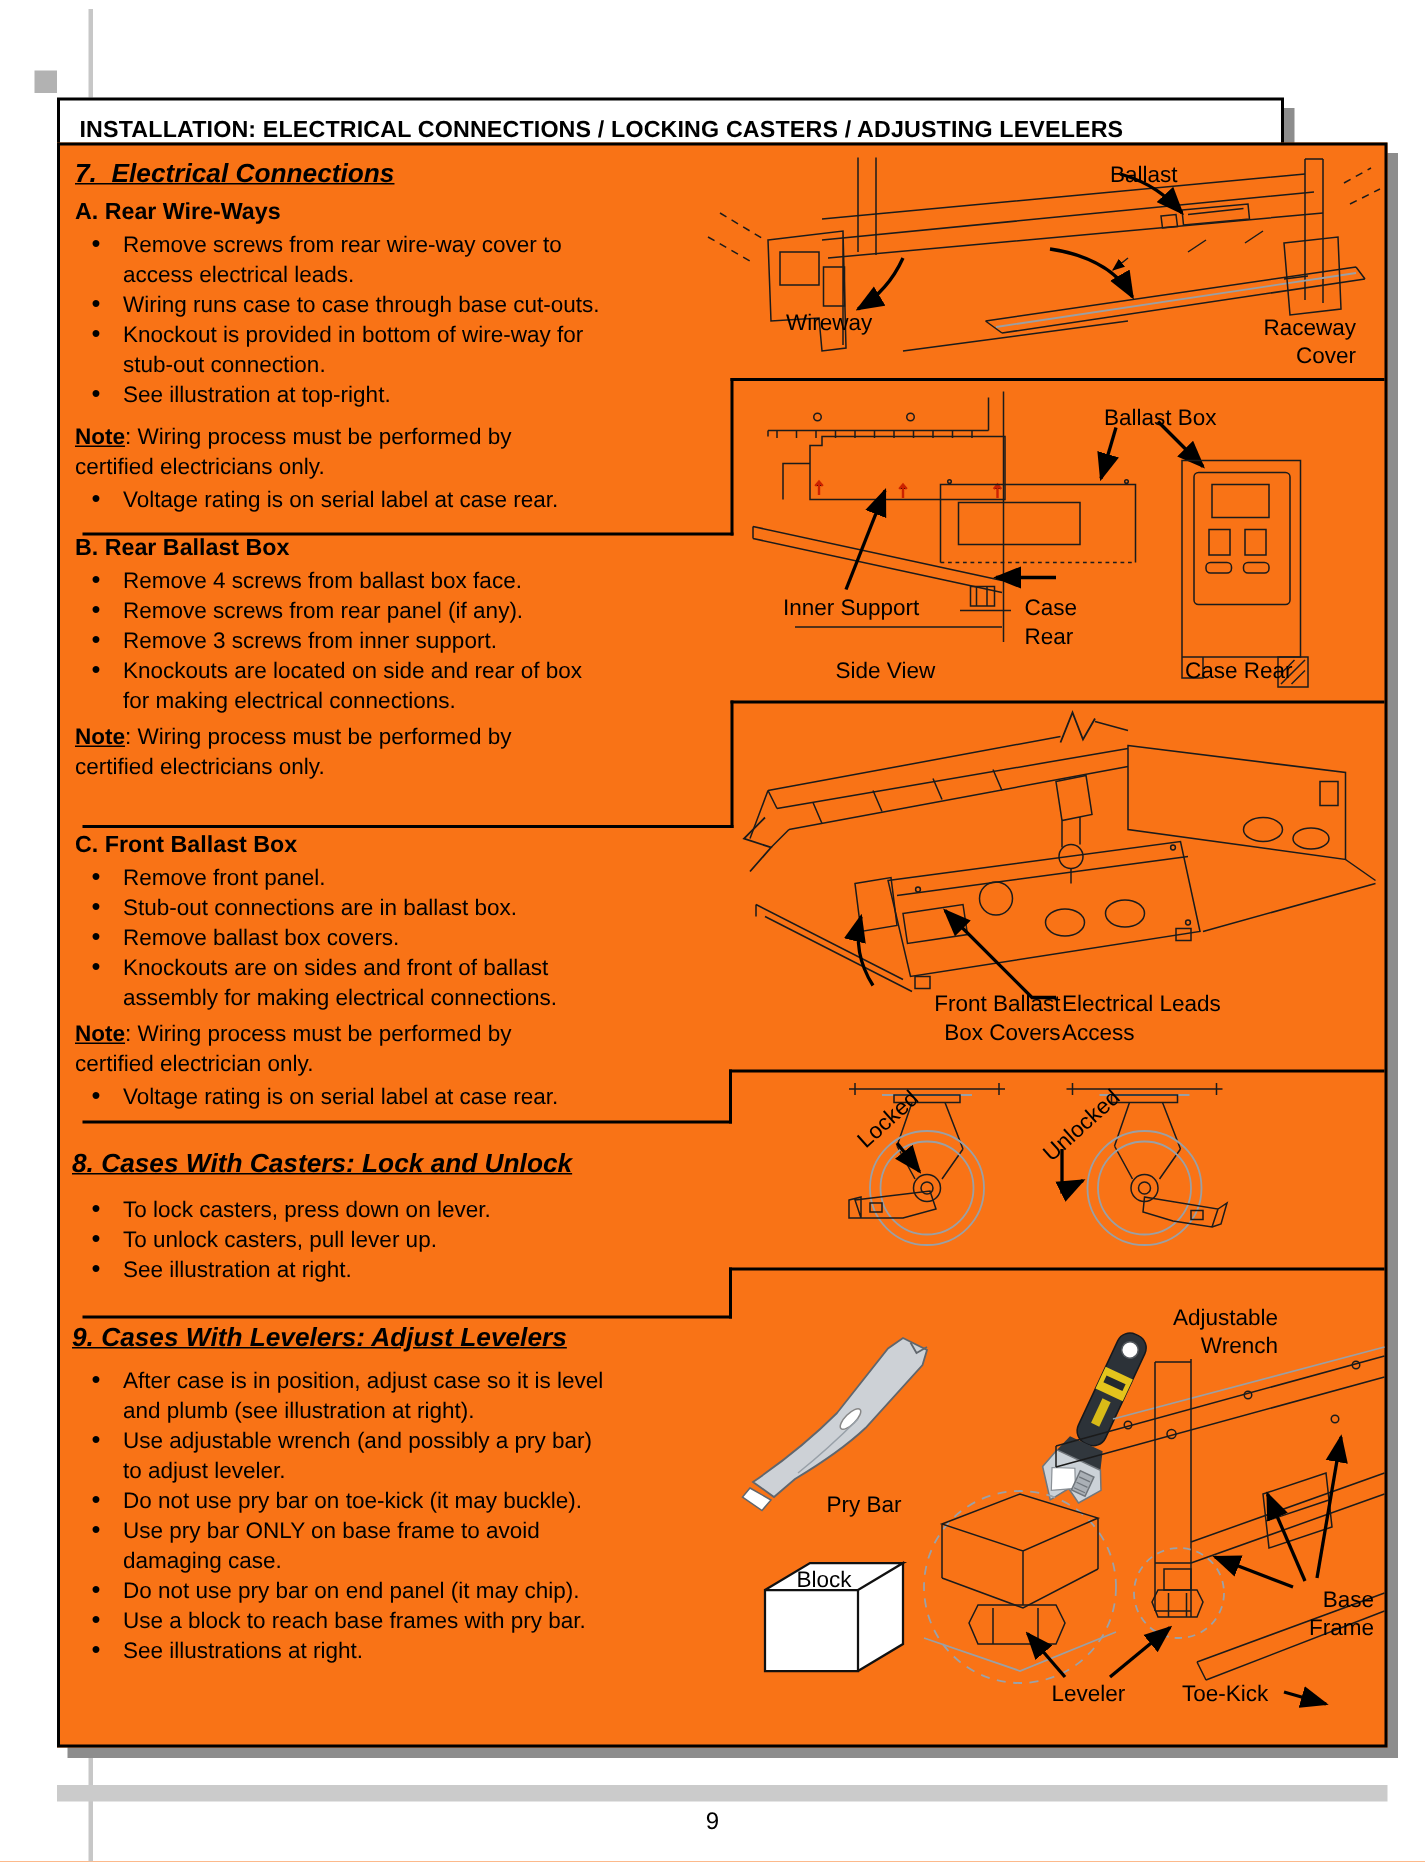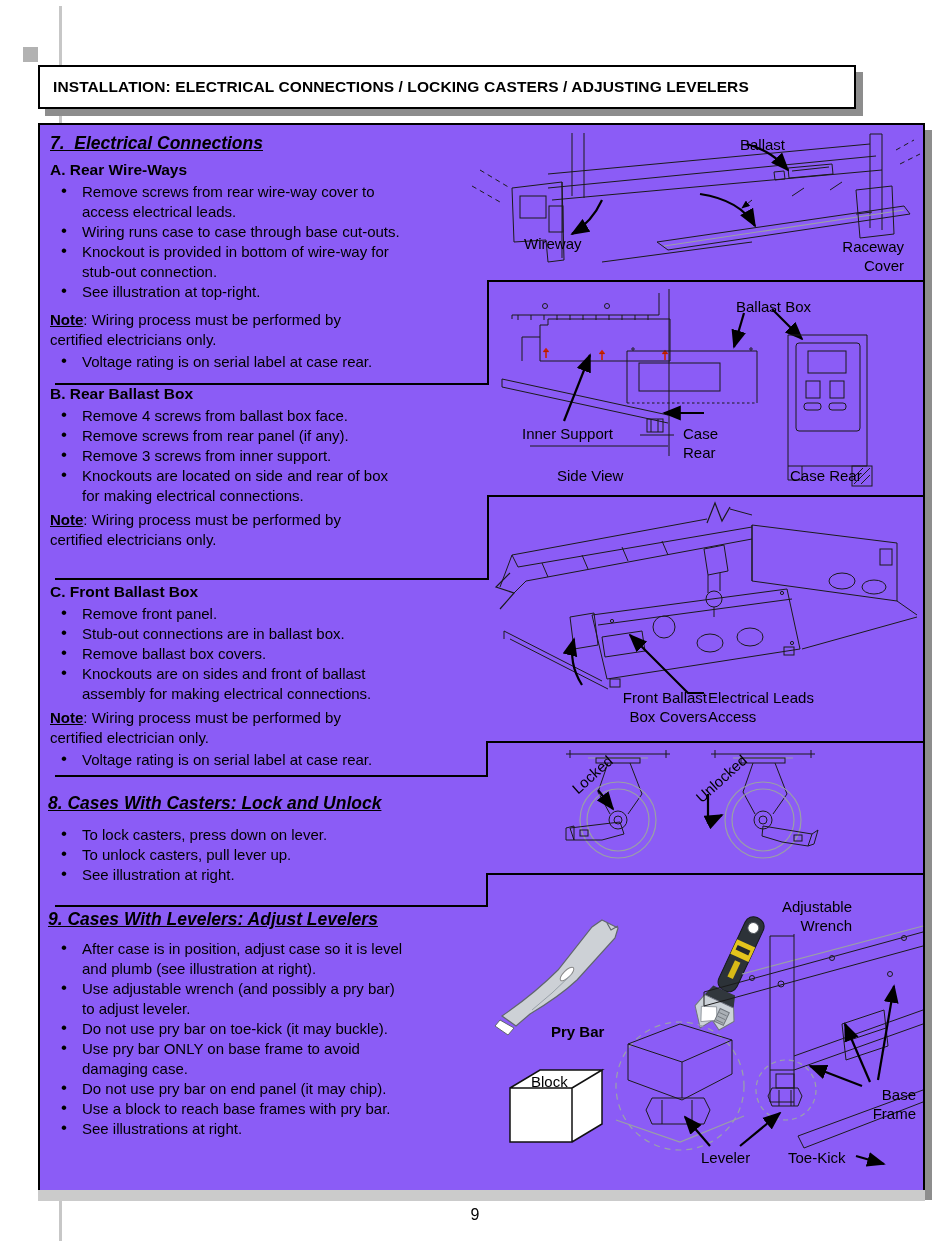--- a/index.html
+++ b/index.html
@@ -5,21 +5,21 @@
   html,body{margin:0;padding:0;}
   body{width:950px;height:1241px;background:#ffffff;position:relative;
        font-family:"Liberation Sans", sans-serif;color:#000;overflow:hidden;}
   .vert-rule{position:absolute;left:59px;top:6px;width:3px;height:1235px;background:#c7c7c7;}
   .gray-square{position:absolute;left:23px;top:47px;width:15px;height:15px;background:#b2b2b2;}
   .header-box{position:absolute;left:38px;top:33px;width:818px;height:44px;border:2px solid #000;
        background:#fff;box-sizing:border-box;box-shadow:7px 7px 0 #8d8d8d;
        display:flex;align-items:center;padding-left:13px;margin-top:32px;}
   .header-box span{font-weight:bold;font-size:15.5px;letter-spacing:.1px;}
   .content-box{position:absolute;left:38px;top:95px;width:887px;height:1070px;border:2px solid #000;
-       background:#8b5cf6;box-sizing:border-box;box-shadow:7px 7px 0 #8d8d8d;margin-top:28px;}
+       background:#f97316;box-sizing:border-box;box-shadow:7px 7px 0 #8d8d8d;}
   .hl,.vl{position:absolute;background:#000;}
   .hl{height:2px;} .vl{width:2px;}
   .h-num{position:absolute;font-size:17.5px;font-weight:bold;font-style:italic;text-decoration:underline;}
   .sec{position:absolute;left:8px;}
   .h-sub{font-size:15.5px;font-weight:bold;margin:0 0 3px 2px;line-height:19px;}
   .blts{list-style:none;margin:0;padding:0;}
   .blts li{position:relative;padding-left:34px;line-height:20px;font-size:15px;width:396px;white-space:pre-line;}
   .blts li::before{content:"\2022";position:absolute;left:13px;top:-1px;font-size:17px;}
   .note{margin:8px 0 2px 2px;line-height:20px;font-size:15px;width:334px;white-space:pre-line;}
   .note .nl{font-weight:bold;text-decoration:underline;}
@@ -316,21 +316,21 @@
       </g>
       <path class="arr" d="M418,208 L393,150" marker-end="url(#ah)"></path>
       <path class="arr" d="M426,206 L442,112" marker-end="url(#ah)"></path>
       <path class="arr" d="M410,212 L358,192" marker-end="url(#ah)"></path>
       <path class="arr" d="M258,272 L233,243" marker-end="url(#ah)"></path>
       <path class="arr" d="M288,272 L328,239" marker-end="url(#ah)"></path>
       <path class="arr" d="M404,282 L432,290" marker-end="url(#ah)"></path>
     </svg>
     <div class="ill-label ctr" style="left:702px;top:772px;width:110px;">Adjustable
 Wrench</div>
-    <div class="ill-label" style="left:511px;top:897px;font-weight:bold;">Pry Bar</div>
+    <div class="ill-label" style="left:511px;top:897px;">Pry Bar</div>
     <div class="ill-label" style="left:491px;top:947px;">Block</div>
     <div class="ill-label" style="left:661px;top:1023px;">Leveler</div>
     <div class="ill-label ctr" style="left:776px;top:960px;width:100px;">Base
 Frame</div>
     <div class="ill-label" style="left:748px;top:1023px;">Toe-Kick</div>
 
   </div>
 
   <div class="bottom-bar"></div>
   <div class="page-num">9</div>

